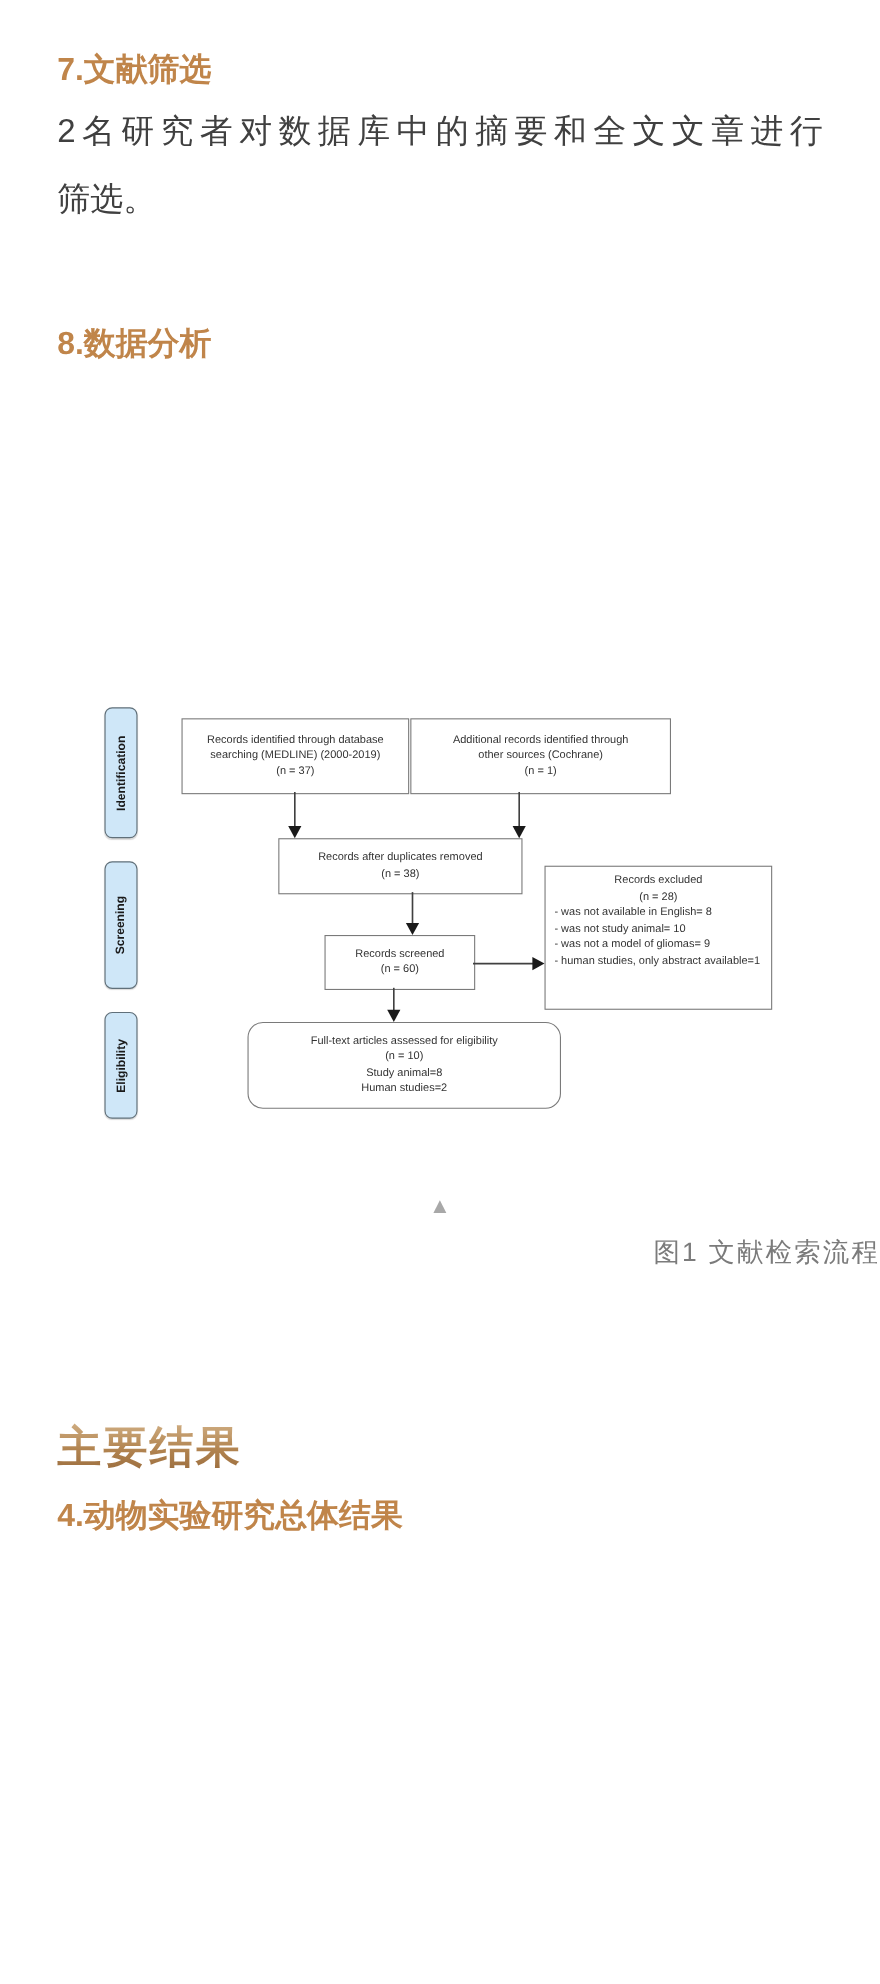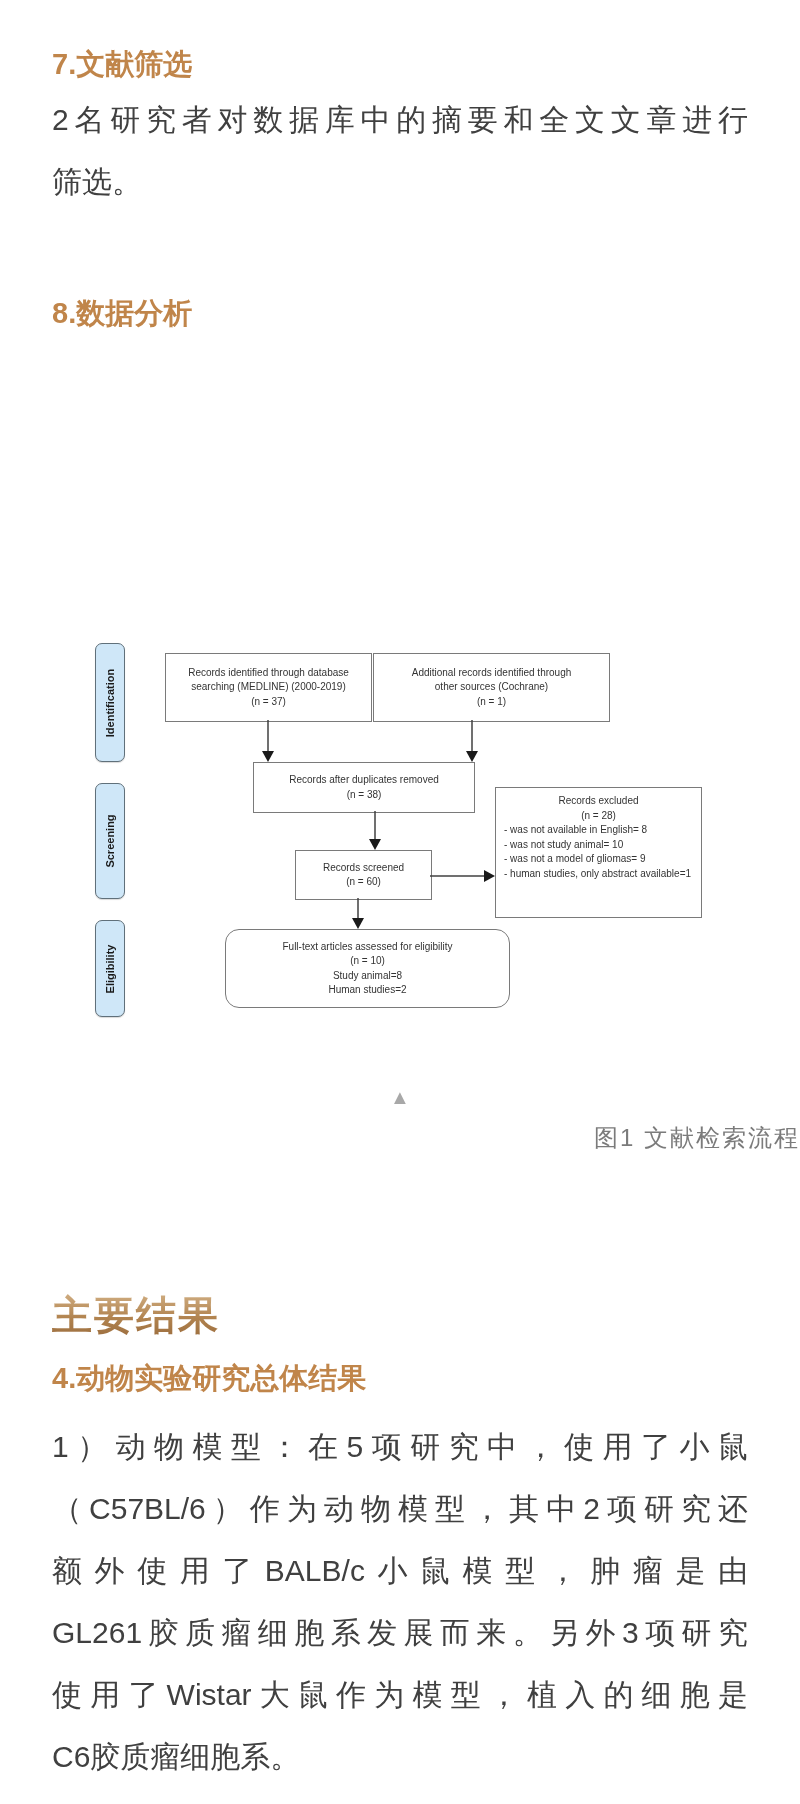--- a/index.html
+++ b/index.html
@@ -117,22 +117,14 @@
         <polygon points="287,278 299,278 293,289" stroke="none"></polygon>
       </g>
     </svg>
   </div>
 
   <div class="abs collapse">▲</div>
   <div class="abs fig-caption">图1  文献检索流程</div>
 
   <div class="abs big-heading">主要结果</div>
   <div class="abs sec-heading" style="top:1358px;">4.动物实验研究总体结果</div>
-  <div class="abs para" style="top:1416px;">
-      <div>1）动物模型：在5项研究中，使用了小鼠</div>
-      <div>（C57BL/6）作为动物模型，其中2项研究还</div>
-      <div>额外使用了BALB/c小鼠模型，肿瘤是由</div>
-      <div>GL261胶质瘤细胞系发展而来。另外3项研究</div>
-      <div>使用了Wistar大鼠作为模型，植入的细胞是</div>
-      <div>C6胶质瘤细胞系。</div>
-    </div>
 
 </div>
 
 </body></html>

